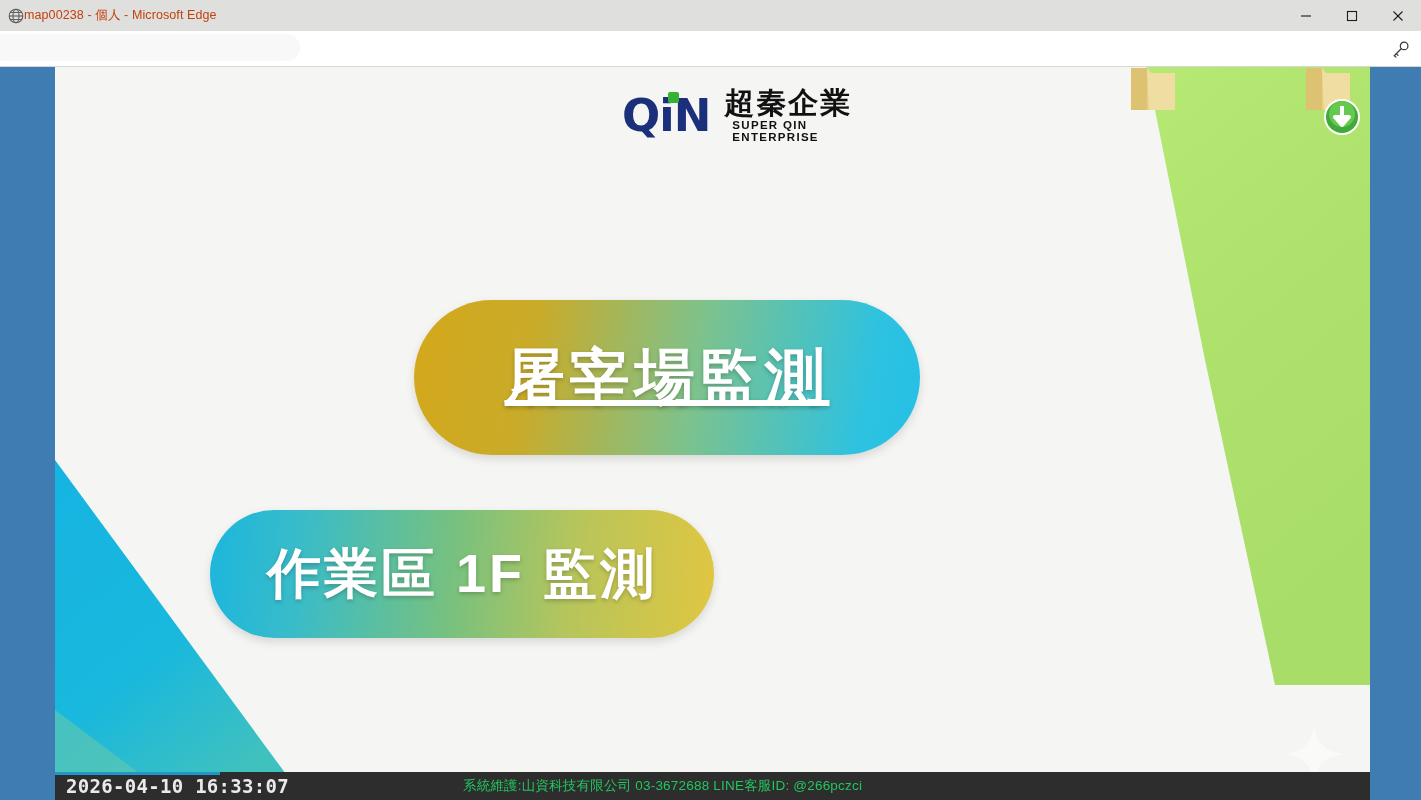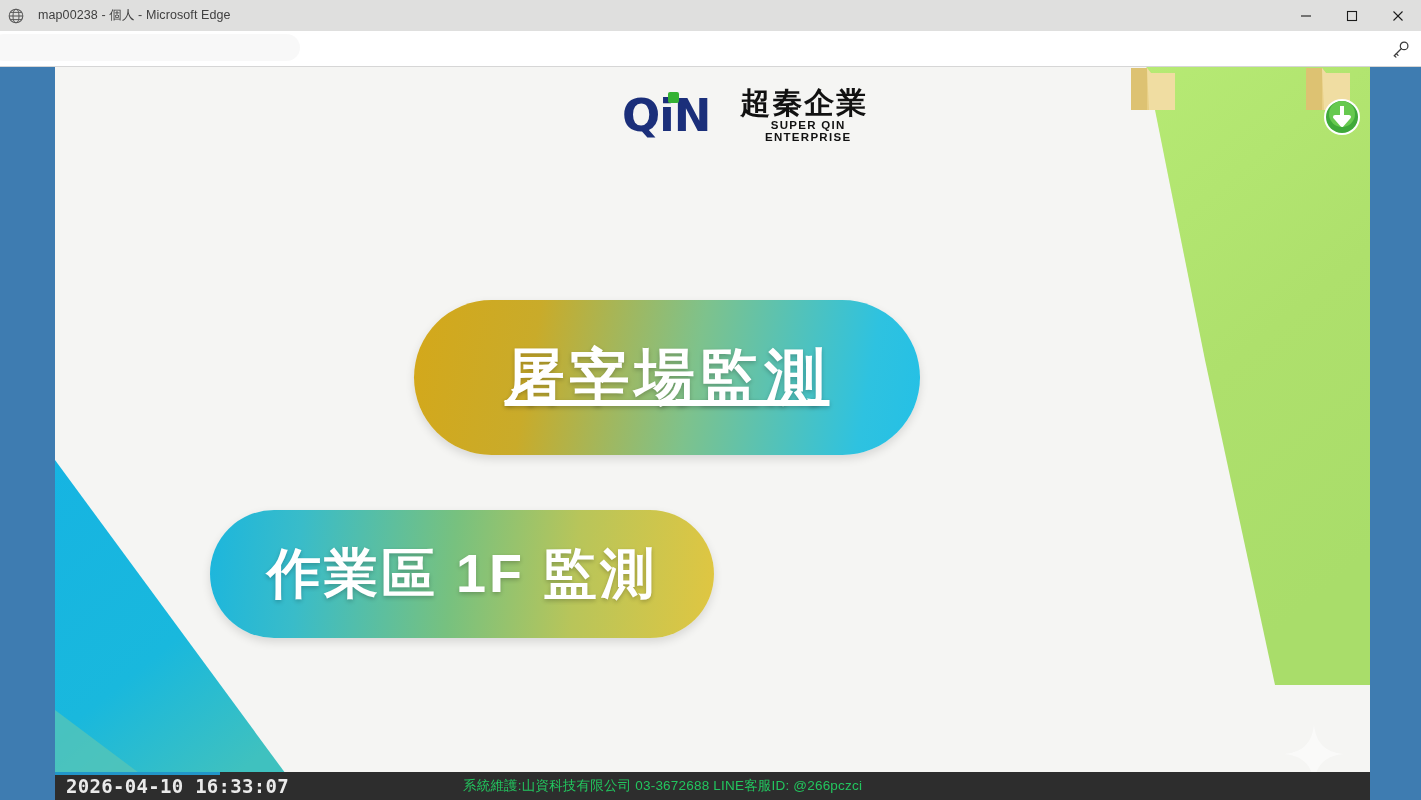--- a/index.html
+++ b/index.html
@@ -37,23 +37,23 @@
     background: #dfdfde;
     display: flex;
     align-items: center;
   }
   #tab-favicon {
     margin-left: 7px;
     width: 17px; height: 17px;
     display: flex; align-items: center; justify-content: center;
   }
   #tab-title {
-    margin-left: 14px;
+    margin-left: 0;
     font-size: 12.5px;
-    color: #404040;
+    color: #c2410c;
     white-space: nowrap;
     letter-spacing: .1px;
   }
   .win-btn {
     position: absolute;
     top: 0;
     width: 46px; height: 31px;
     display: flex; align-items: center; justify-content: center;
     color: #1b1b1b;
   }
@@ -148,21 +148,20 @@
     left: 46px; top: 5px;
     width: 11px; height: 11px;
     background: #34b233;
     border-radius: 2px;
   }
   #logo-cn-block {
     margin-left: 14px;
     display: flex;
     flex-direction: column;
     justify-content: center;
-    text-align: center;
   }
   #logo-cn {
     font-size: 30px;
     font-weight: 700;
     color: #111;
     letter-spacing: 2px;
     line-height: 1.05;
   }
   #logo-en {
     font-size: 11.5px;

